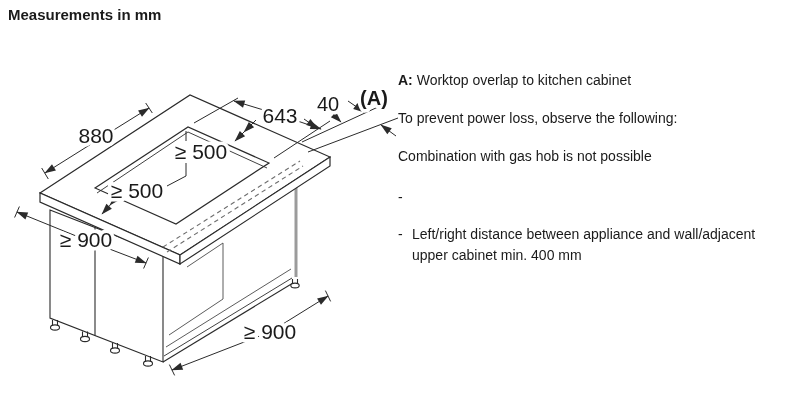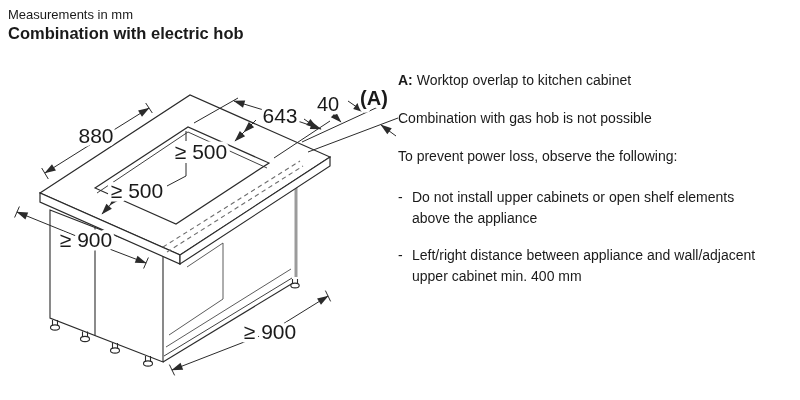--- a/index.html
+++ b/index.html
@@ -2,21 +2,21 @@
 <html><head>
 <meta charset="utf-8">
 <style>
   html,body{margin:0;padding:0;}
   body{
     width:800px;height:400px;position:relative;background:#ffffff;
     font-family:"Liberation Sans","DejaVu Sans",sans-serif;color:#1a1a1a;
     overflow:hidden;
   }
   .header{position:absolute;left:8px;top:5px;width:392px;}
-  .header .h-line1{font-size:13px;line-height:19px;font-weight:400;}
+  .header .h-line1{font-size:15px;line-height:19px;font-weight:700;}
   .header .h-line2,.header .h-line3{font-size:16.5px;line-height:19px;font-weight:700;}
   .notes{position:absolute;left:398px;top:70px;width:392px;font-size:14px;line-height:21px;}
   .notes p{margin:0 0 17px 0;}
   .note-a-prefix{font-weight:700;}
   .bullets{margin-top:20px;}
   .bullet{display:flex;margin-bottom:16px;}
   .bullet .marker{width:14px;flex:0 0 14px;}
   .bullet .b-text{width:352px;}
   svg text{
     font-family:"Liberation Sans","DejaVu Sans",sans-serif;
@@ -25,31 +25,29 @@
   }
   svg text.small{font-size:20px;}
   svg text.bold{font-weight:700;}
   .diagram-svg{position:absolute;left:0;top:0;}
 </style>
 </head>
 <body>
 
 <div class="header">
   <div class="h-line1">Measurements in mm</div>
-  <div class="h-line2">Combination with electric hob</div>
 </div>
 
 <div class="notes">
   <p><span class="note-a-prefix">A:</span><span> Worktop overlap to kitchen cabinet</span></p>
+  <p>To prevent power loss, observe the following:</p>
   <p>Combination with gas hob is not possible</p>
-  <p>To prevent power loss, observe the following:</p>
   <div class="bullets">
     <div class="bullet">
       <span class="marker">-</span>
-      <span class="b-text">Do not install upper cabinets or open shelf elements above the appliance</span>
     </div>
     <div class="bullet">
       <span class="marker">-</span>
       <span class="b-text">Left/right distance between appliance and wall/adjacent upper cabinet min. 400 mm</span>
     </div>
   </div>
 </div>
 
 <svg class="diagram-svg" width="800" height="400" viewBox="0 0 800 400" xmlns="http://www.w3.org/2000/svg">
   <defs>

